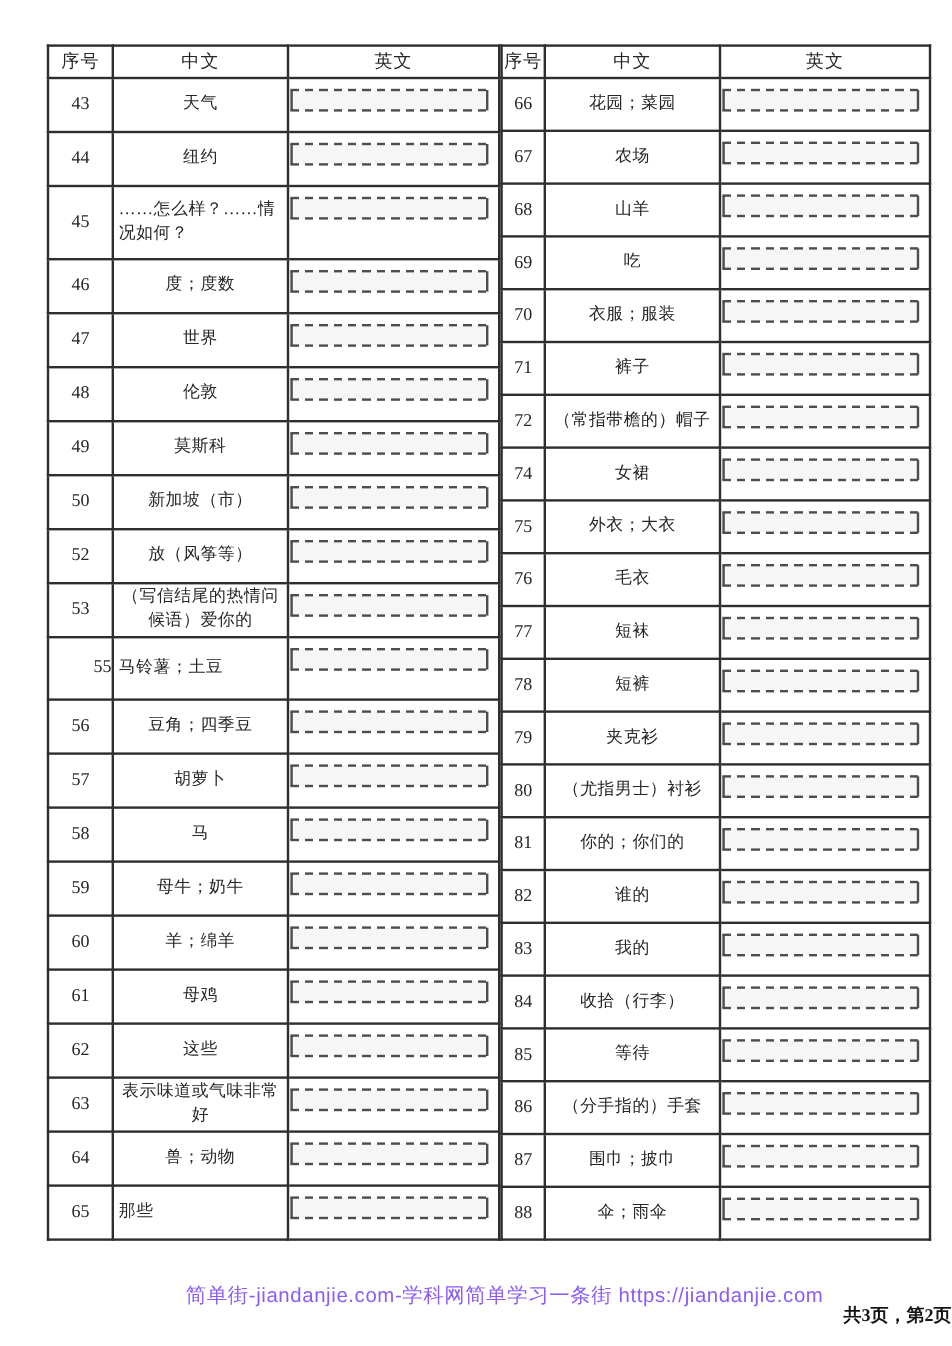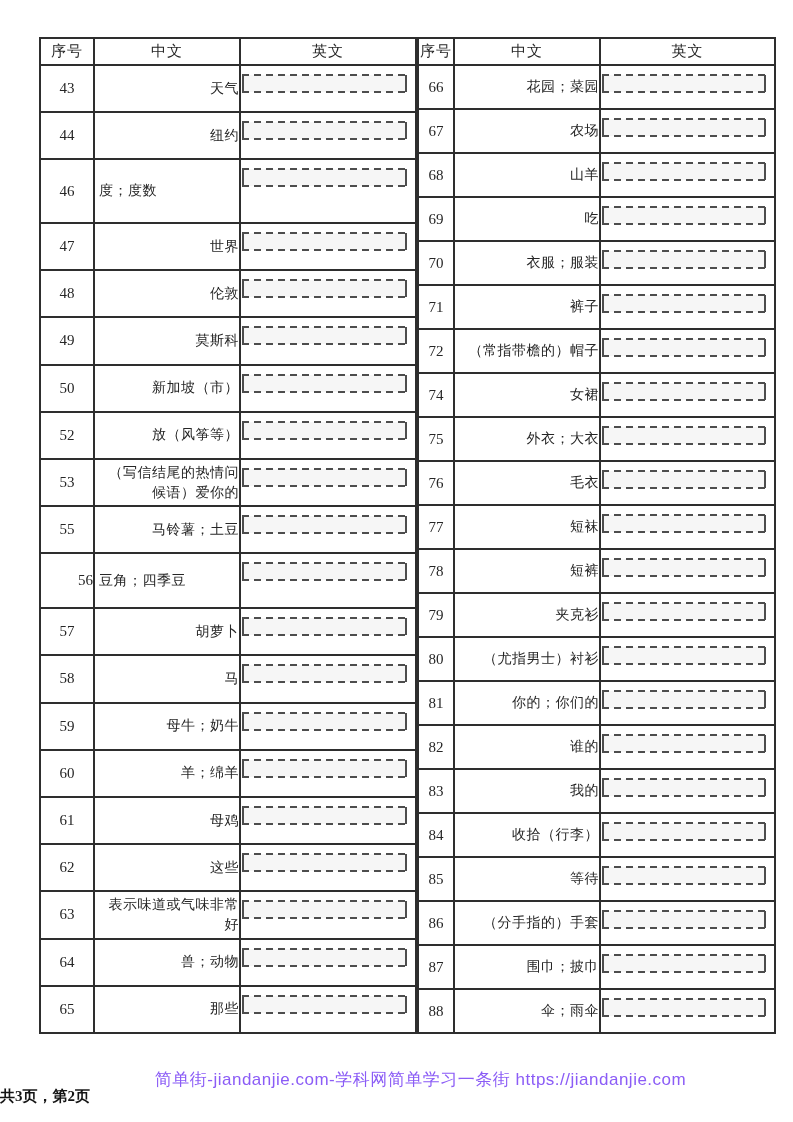--- a/index.html
+++ b/index.html
@@ -28,42 +28,42 @@
   #table-left tbody tr:nth-child(11) td { height:48px;padding-left:37px; }
   
   #table-left tbody tr:nth-child(3)  td.zh-cell,
   #table-left tbody tr:nth-child(11) td.zh-cell,
   #table-left tbody tr:nth-child(21) td.zh-cell { text-align:left; padding:0 2px 0 4px; }
 
   td.no-cell {
     font-family:Liberation Serif, serif;
     font-size:15px; text-align:center; color:#3a3a3a;
   }
-  td.zh-cell { font-size:14px; text-align:right; line-height:20px; letter-spacing:0.5px; }
+  td.zh-cell { font-size:14px; text-align:center; line-height:20px; letter-spacing:0.5px; }
   td.en-cell { position:relative; }
 
   
   .wbox {
     position:absolute; left:1px; right:8px; top:9px; height:17px;
     background:#f6f6f6; border-left:2px solid #4d4d4d; border-right:2px solid #4d4d4d;
   }
   .dl {
     position:absolute; left:-2px; right:-2px; height:2px;
     background:repeating-linear-gradient(90deg,#4d4d4d 0 7px,transparent 7px 12px);
   }
   .dl.top { top:-1px; }
   .dl.bot { bottom:-1px; }
 
   .watermark {
     position:absolute; top:1068px; left:0; width:100%; text-align:center;
     font-family:"Liberation Sans","DejaVu Sans",sans-serif;
     font-size:17px; color:#8b5cf6; letter-spacing:0.5px; pointer-events:none; z-index:5;margin-left:24px;
   }
   .pageinfo {
-    position:absolute; top:1087px; left:0; width:100%; text-align:left;
+    position:absolute; top:1087px; left:0; width:100%; text-align:right;
     font-size:15px; font-weight:600; color:#141414; z-index:5;
   }
 </style>
 </head>
 <body>
 
 <div class="page">
   <div class="tables">
 
     <table class="vocab" id="table-left">
@@ -94,20 +94,30 @@
             <td class="no-cell">44</td>
             <td class="zh-cell">纽约</td>
             <td class="en-cell">
               <div class="wbox">
                 <div class="dl top"></div>
                 <div class="dl bot"></div>
               </div>
             </td>
           </tr>
           <tr>
+            <td class="no-cell">45</td>
+            <td class="zh-cell">……怎么样？……情况如何？</td>
+            <td class="en-cell">
+              <div class="wbox">
+                <div class="dl top"></div>
+                <div class="dl bot"></div>
+              </div>
+            </td>
+          </tr>
+          <tr>
             <td class="no-cell">46</td>
             <td class="zh-cell">度；度数</td>
             <td class="en-cell">
               <div class="wbox">
                 <div class="dl top"></div>
                 <div class="dl bot"></div>
               </div>
             </td>
           </tr>
           <tr>

